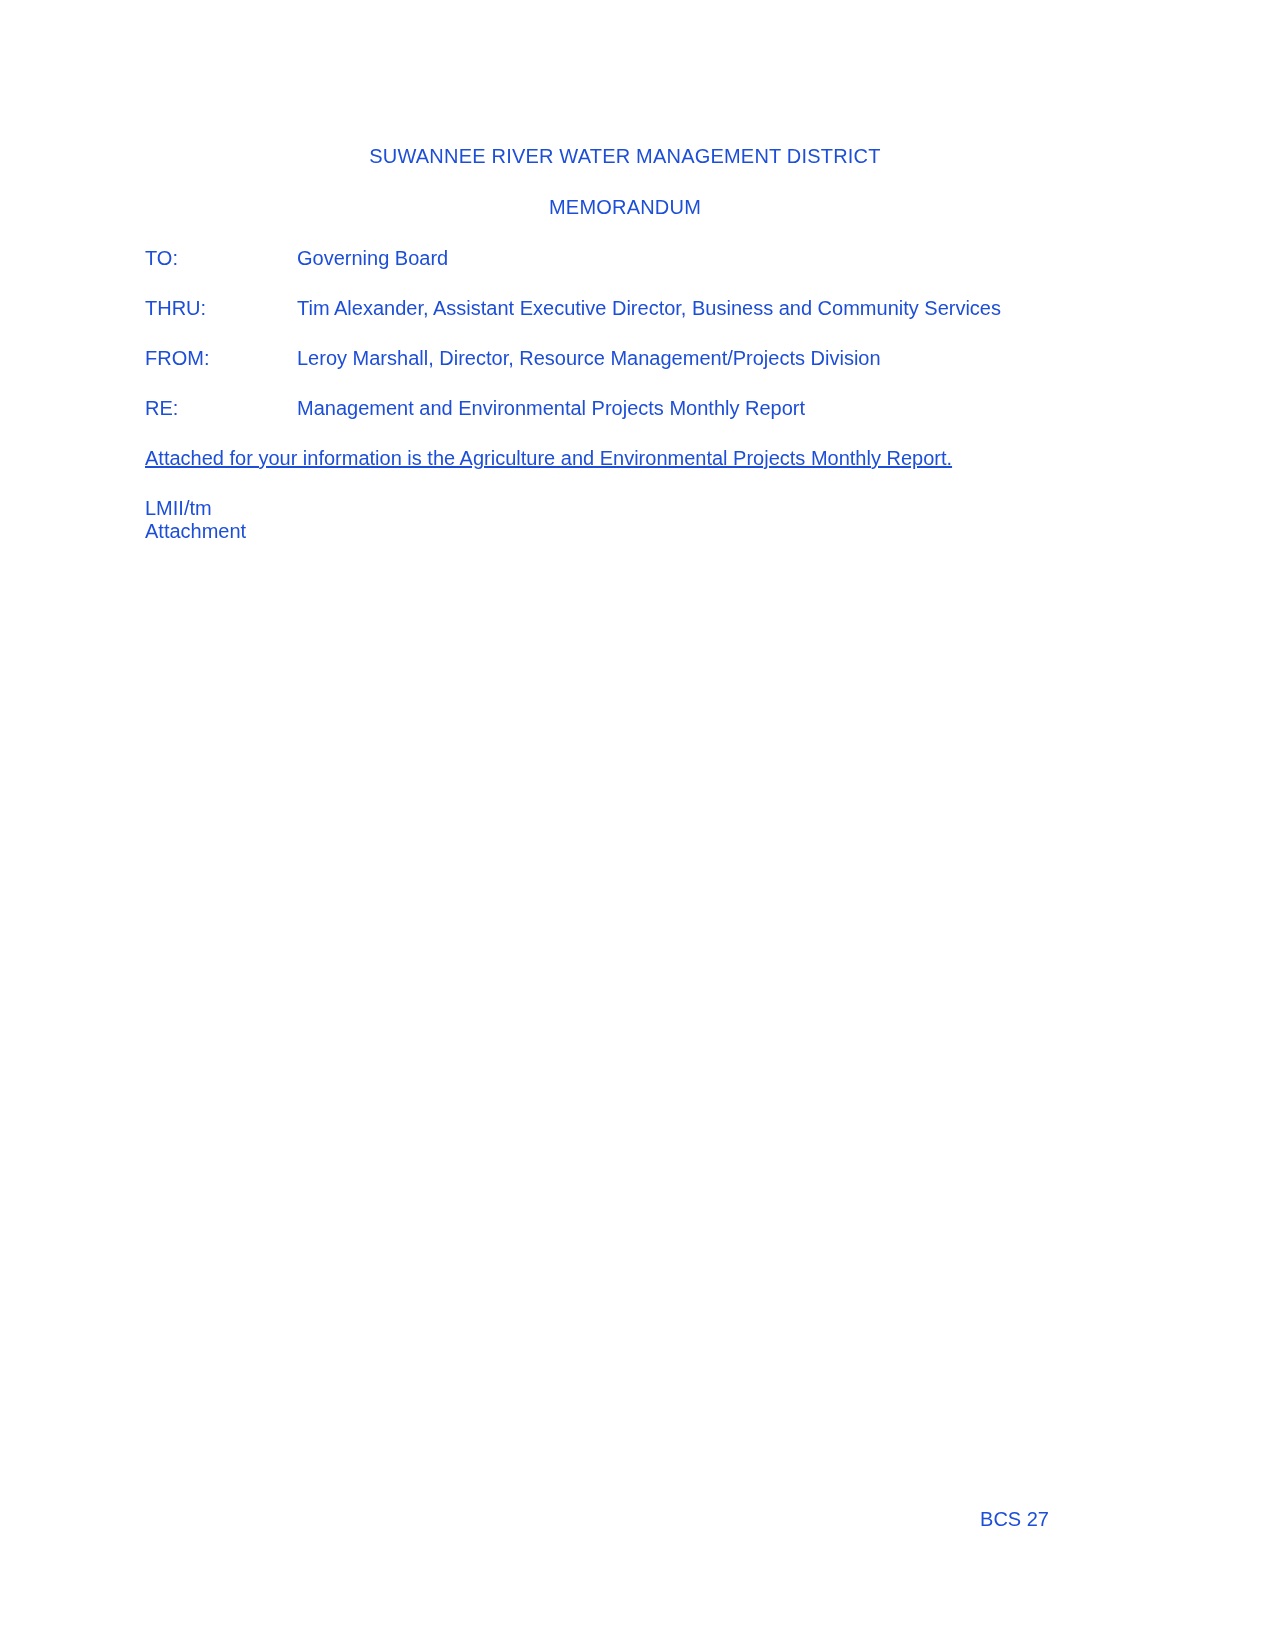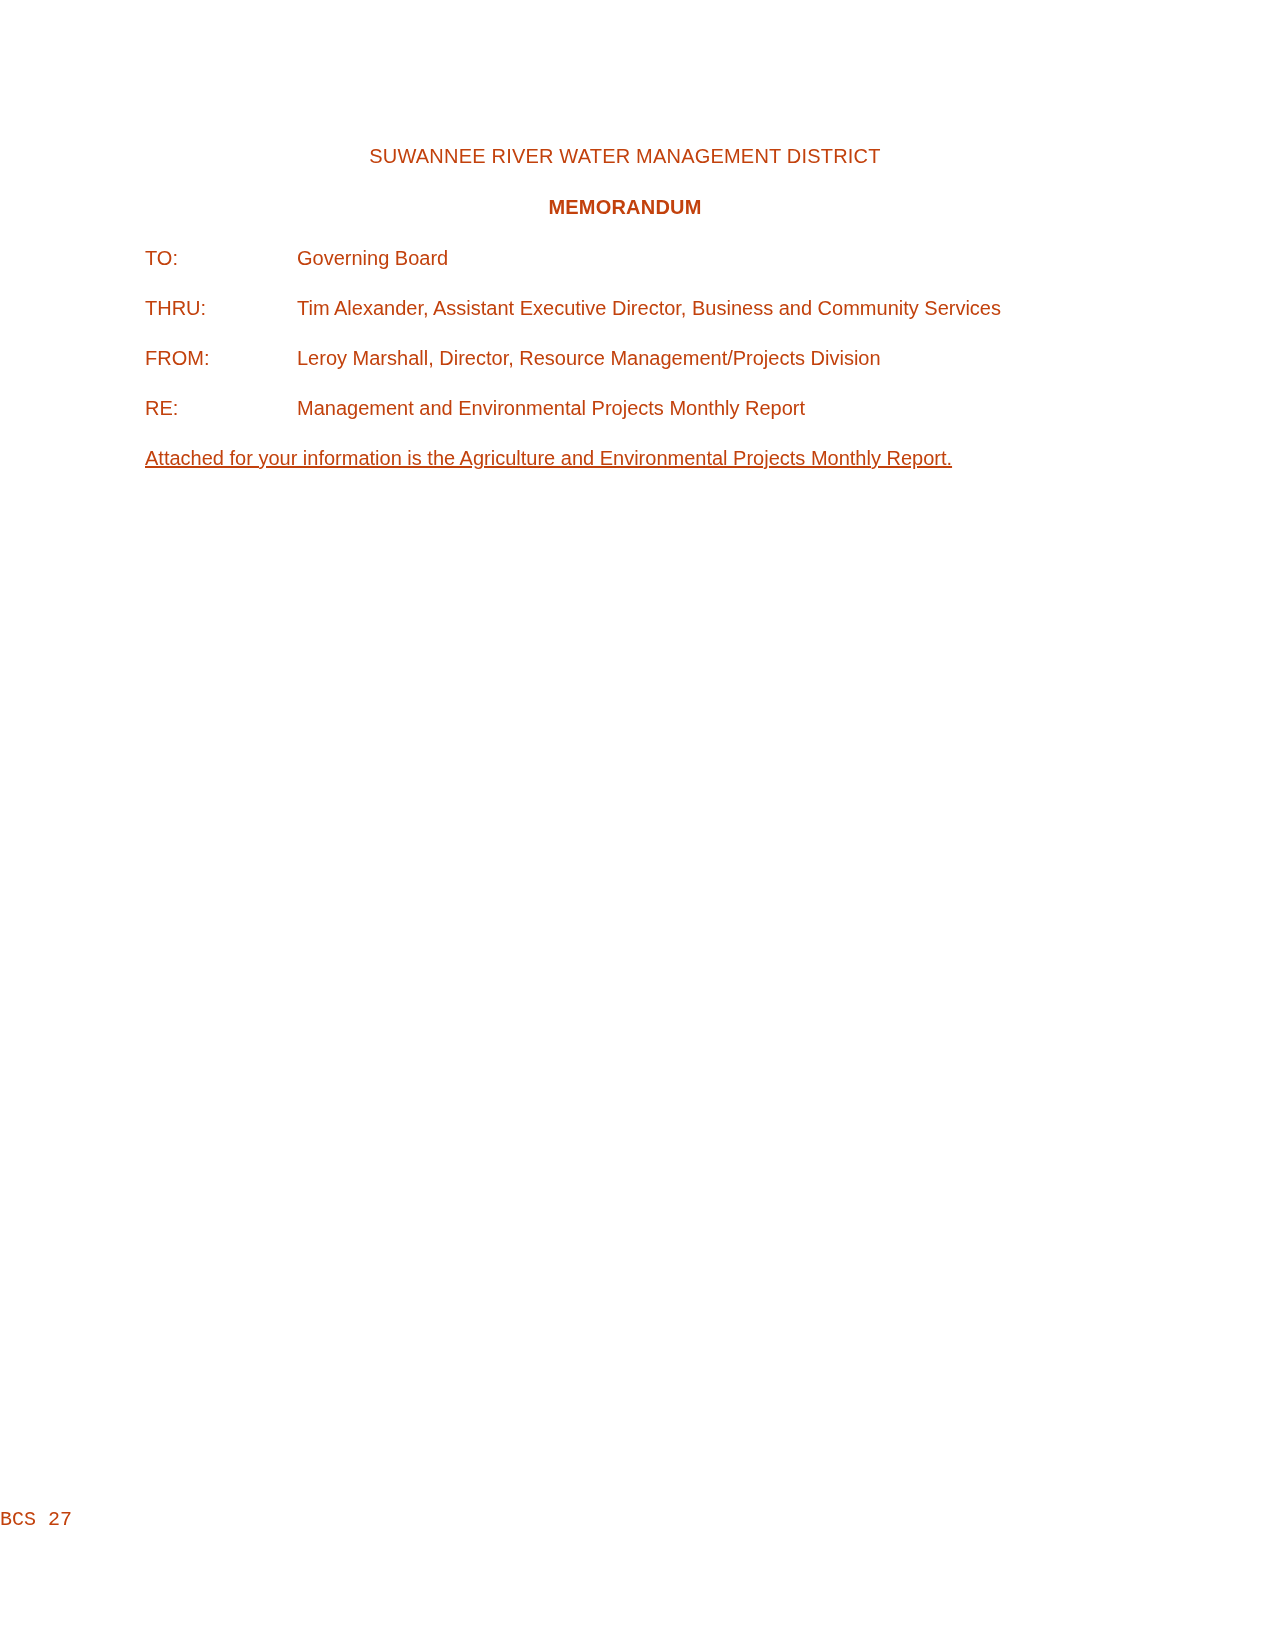--- a/index.html
+++ b/index.html
@@ -6,21 +6,21 @@
 
   html, body {
     background: #ffffff;
   }
 
   .page {
     position: relative;
     width: 1049px;
     height: 1650px;
     background: #ffffff;
-    color: #c2410c;
+    color: #1d4ed8;
     font-family: "Liberation Sans", "DejaVu Sans", sans-serif;
     font-size: 20px;
     line-height: 23px;
     overflow: hidden;
   }
 
   .content {
     position: absolute;
     left: 145px;
     top: 145px;
@@ -30,21 +30,21 @@
   .org-title {
     text-align: center;
     font-weight: normal;
     font-size: 20px;
     letter-spacing: 0.2px;
     white-space: nowrap;
   }
 
   .doc-type {
     text-align: center;
-    font-weight: bold;
+    font-weight: normal;
     font-size: 20px;
     margin-top: 28px;
     letter-spacing: 0.2px;
   }
 
   .memo-fields {
     margin-top: 28px;
   }
 
   .field-row {
@@ -71,22 +71,21 @@
 
   .sig-block div {
     white-space: nowrap;
   }
 
   .page-footer {
     position: absolute;
     left: 0;
     right: 0;
     top: 1508px;
-    text-align: left;
-    font-family: Liberation Mono, monospace;
+    text-align: right;
   }
 </style>
 </head>
 <body>
 
 <div class="page">
   <div class="content">
 
     <div class="org-title">SUWANNEE RIVER WATER MANAGEMENT DISTRICT</div>
 
@@ -112,17 +111,21 @@
 
       <div class="field-row">
         <div class="field-label">RE:</div>
         <div class="field-value">Management and Environmental Projects Monthly Report</div>
       </div>
 
     </div>
 
     <p class="body-paragraph">Attached for your information is the Agriculture and Environmental Projects Monthly Report.</p>
 
+    <div class="sig-block">
+      <div>LMII/tm</div>
+      <div>Attachment</div>
+    </div>
 
   </div>
 
   <div class="page-footer">BCS 27</div>
 </div>
 
 </body></html>

